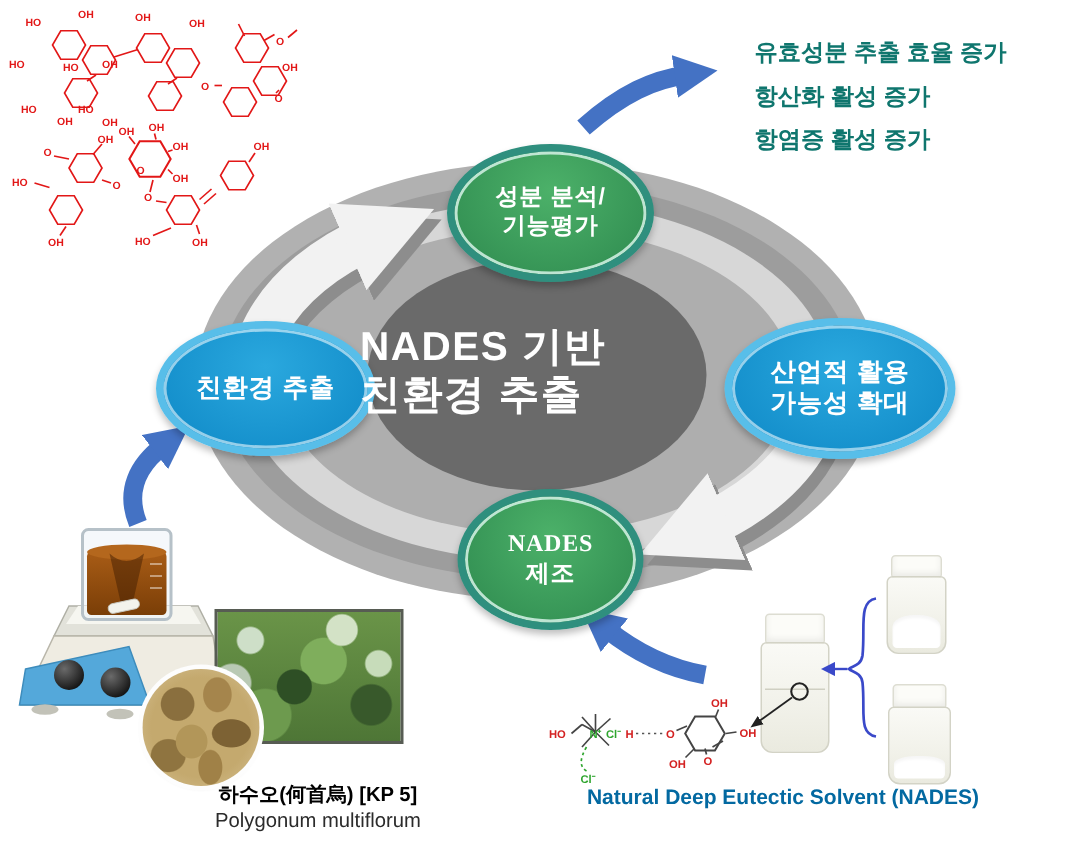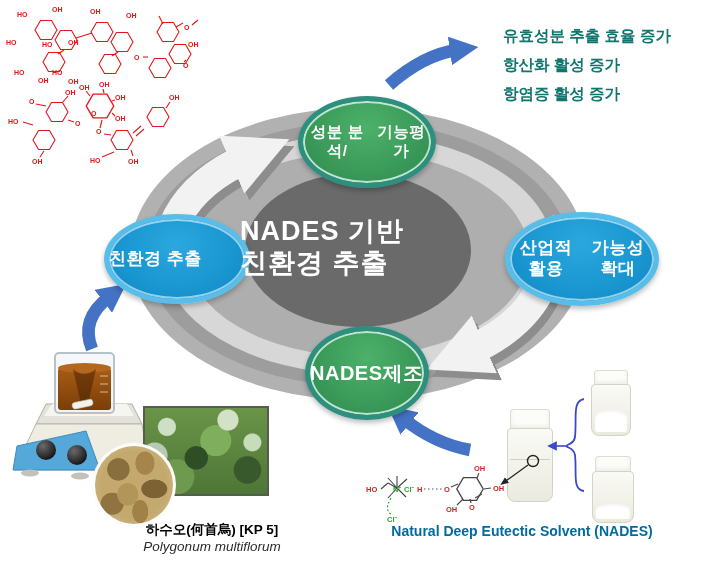--- a/index.html
+++ b/index.html
@@ -3,32 +3,32 @@
 <meta charset="utf-8">
 <style>
   html,body{margin:0;padding:0;background:#fff;}
   .canvas{position:relative;width:710px;height:576px;background:#ffffff;overflow:hidden;
           font-family:"Liberation Sans", sans-serif;}
   svg.bg,svg.fg{position:absolute;left:0;top:0;width:710px;height:576px;}
   svg.bg{z-index:0;}
   svg.fg{z-index:6;pointer-events:none;}
 
   
-  .node{position:absolute;z-index:3;border-radius:50%;display:flex;flex-direction:row;
-        align-items:center;justify-content:flex-start;color:#fff;font-weight:bold;text-align:center;
+  .node{position:absolute;z-index:3;border-radius:50%;display:flex;flex-direction:column;
+        align-items:center;justify-content:center;color:#fff;font-weight:bold;text-align:center;
         line-height:1.22;letter-spacing:.5px;}
   .node-green{background:radial-gradient(ellipse at 50% 32%, #4cb169 0%, #359355 75%);
         border:5px solid #2f8f7e;
         box-shadow:inset 0 0 0 2px rgba(214,242,232,.85), 0 3px 5px rgba(0,0,0,.25);}
   .node-blue{background:radial-gradient(ellipse at 50% 32%, #2aa8de 0%, #1590cc 75%);
         border:5px solid #58bee9;
         box-shadow:inset 0 0 0 2px rgba(235,248,253,.6), 0 3px 5px rgba(0,0,0,.25);}
   .n-top{left:298px;top:96px;width:128px;height:82px;font-size:15.5px;}
-  .n-right{left:505px;top:212px;width:144px;height:84px;font-size:17px;}
-  .n-bottom{left:305px;top:326px;width:114px;height:84px;font-size:20px;}
+  .n-right{left:483px;top:212px;width:144px;height:84px;font-size:17px;}
+  .n-bottom{left:305px;top:326px;width:114px;height:84px;font-size:16px;font-family:Liberation Serif, serif;}
   .n-left{left:104px;top:214px;width:136px;height:80px;font-size:17px;}
 
   .center-label{position:absolute;z-index:3;left:240px;top:215px;width:236px;text-align:left;
         color:#fff;font-weight:bold;font-size:27px;line-height:1.2;letter-spacing:1px;}
 
   .benefits{position:absolute;z-index:3;left:503px;top:21px;color:#0f766e;
         font-size:15.5px;font-weight:bold;}
   .benefits div{height:29px;line-height:29px;white-space:nowrap;}
 
   
@@ -74,21 +74,21 @@
   .v-tr .vbody{width:40px;height:52px;margin-top:-2px;}
   .v-tr .powder{height:45%;}
   .v-br{left:592px;top:456px;width:42px;}
   .v-br .cap{width:36px;height:17px;}
   .v-br .vbody{width:42px;height:52px;margin-top:-2px;}
   .v-br .powder{height:30%;}
 
   
   .source-caption{position:absolute;z-index:3;left:122px;top:521px;width:180px;text-align:center;color:#000;}
   .src-name{font-weight:bold;font-size:13.5px;}
-  .src-species{font-style:italic;font-size:13.5px;color:#2b2b2b;}
+  .src-species{font-size:13.5px;color:#2b2b2b;}
   .nades-caption{position:absolute;z-index:3;left:352px;top:523px;width:340px;text-align:center;color:#0369a1;}
   .nades-title{font-weight:bold;font-size:14px;}
   .nades-sub{font-size:13px;margin-top:3px;}
 </style>
 </head>
 <body>
 
 <div class="canvas">
 
   <svg class="bg" viewBox="0 0 710 576">

